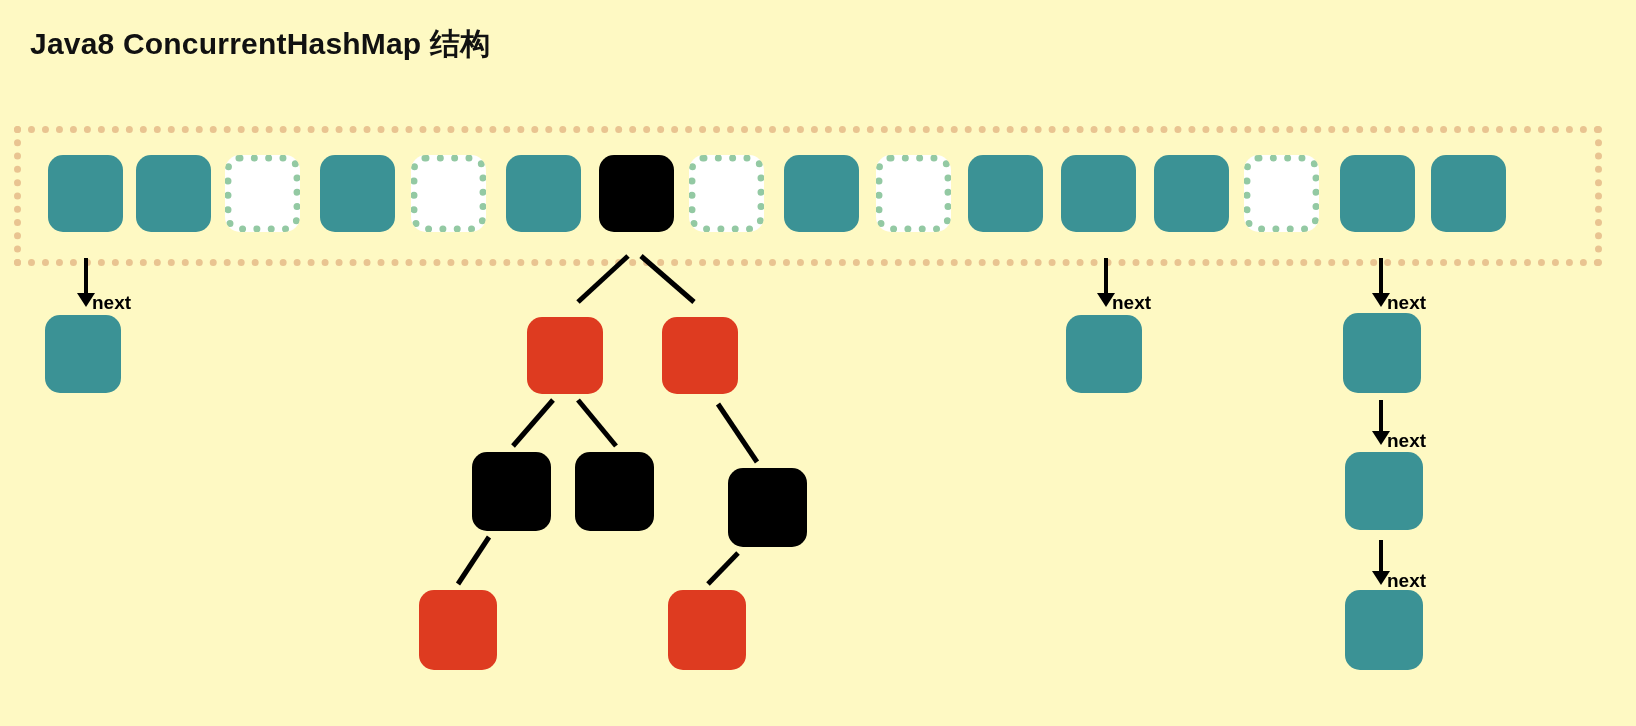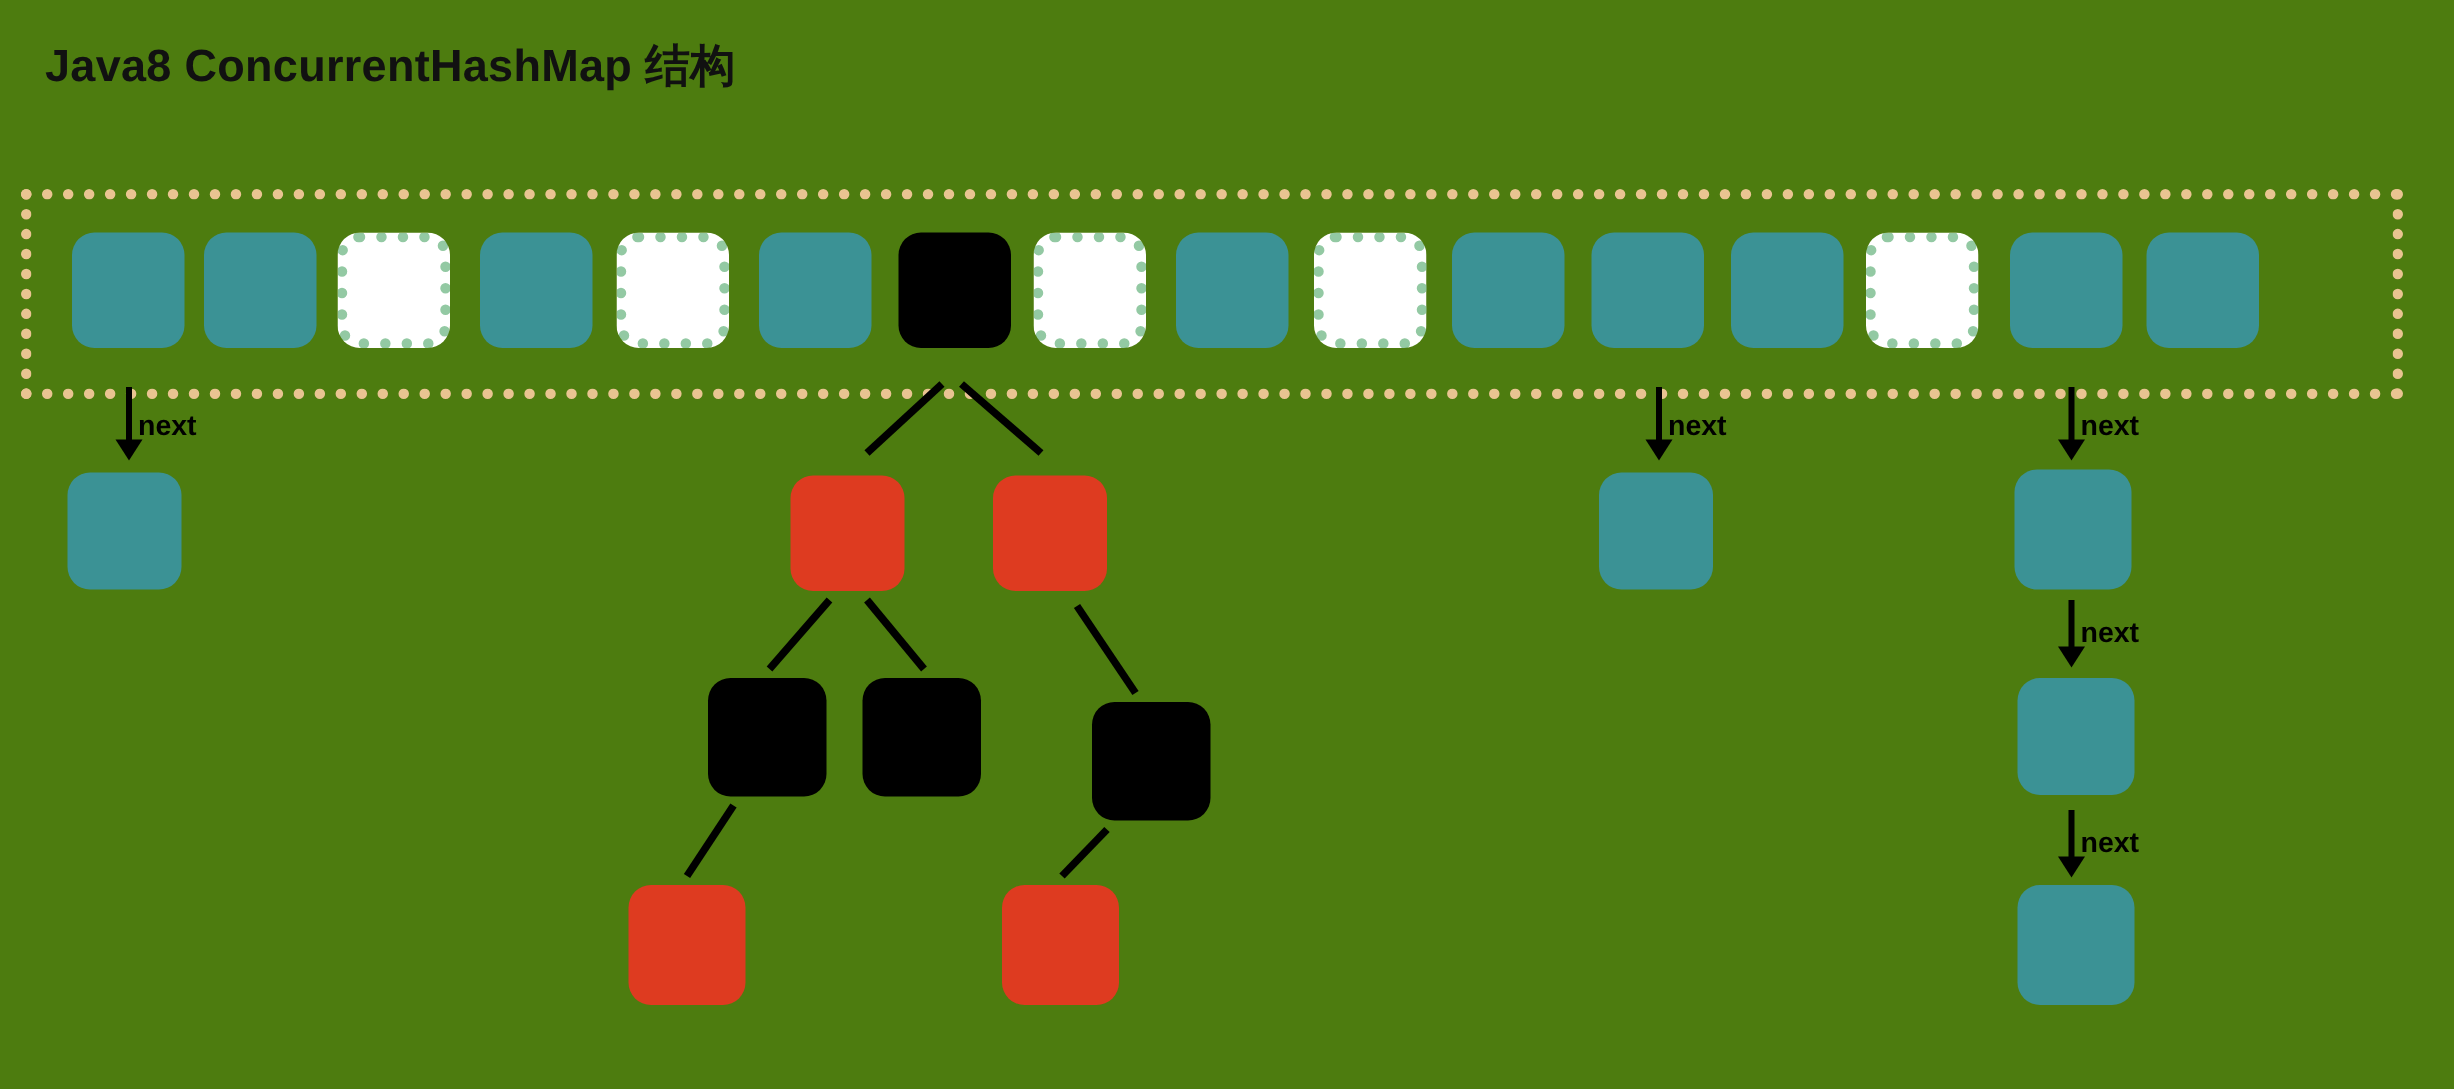--- a/index.html
+++ b/index.html
@@ -7,21 +7,21 @@
     padding: 0;
     background: #ffffff;
   }
   body {
     font-family: "Liberation Sans", "DejaVu Sans", sans-serif;
   }
   #canvas {
     position: relative;
     width: 1636px;
     height: 726px;
-    background: #4d7c0f;
+    background: #fef9c3;
     overflow: hidden;
   }
   #title {
     position: absolute;
     left: 30px;
     top: 24px;
     font-size: 30px;
     font-weight: bold;
     color: #111111;
     letter-spacing: 0.2px;
@@ -79,20 +79,21 @@
     border-left: 9px solid transparent;
     border-right: 9px solid transparent;
     border-top: 14px solid #000000;
   }
   .arrow-label {
     position: absolute;
     font-size: 19px;
     font-weight: bold;
     color: #000000;
     white-space: nowrap;
+    margin-top: 18px;
   }
   
   #edges {
     position: absolute;
     left: 0;
     top: 0;
     width: 1636px;
     height: 726px;
     pointer-events: none;
   }

